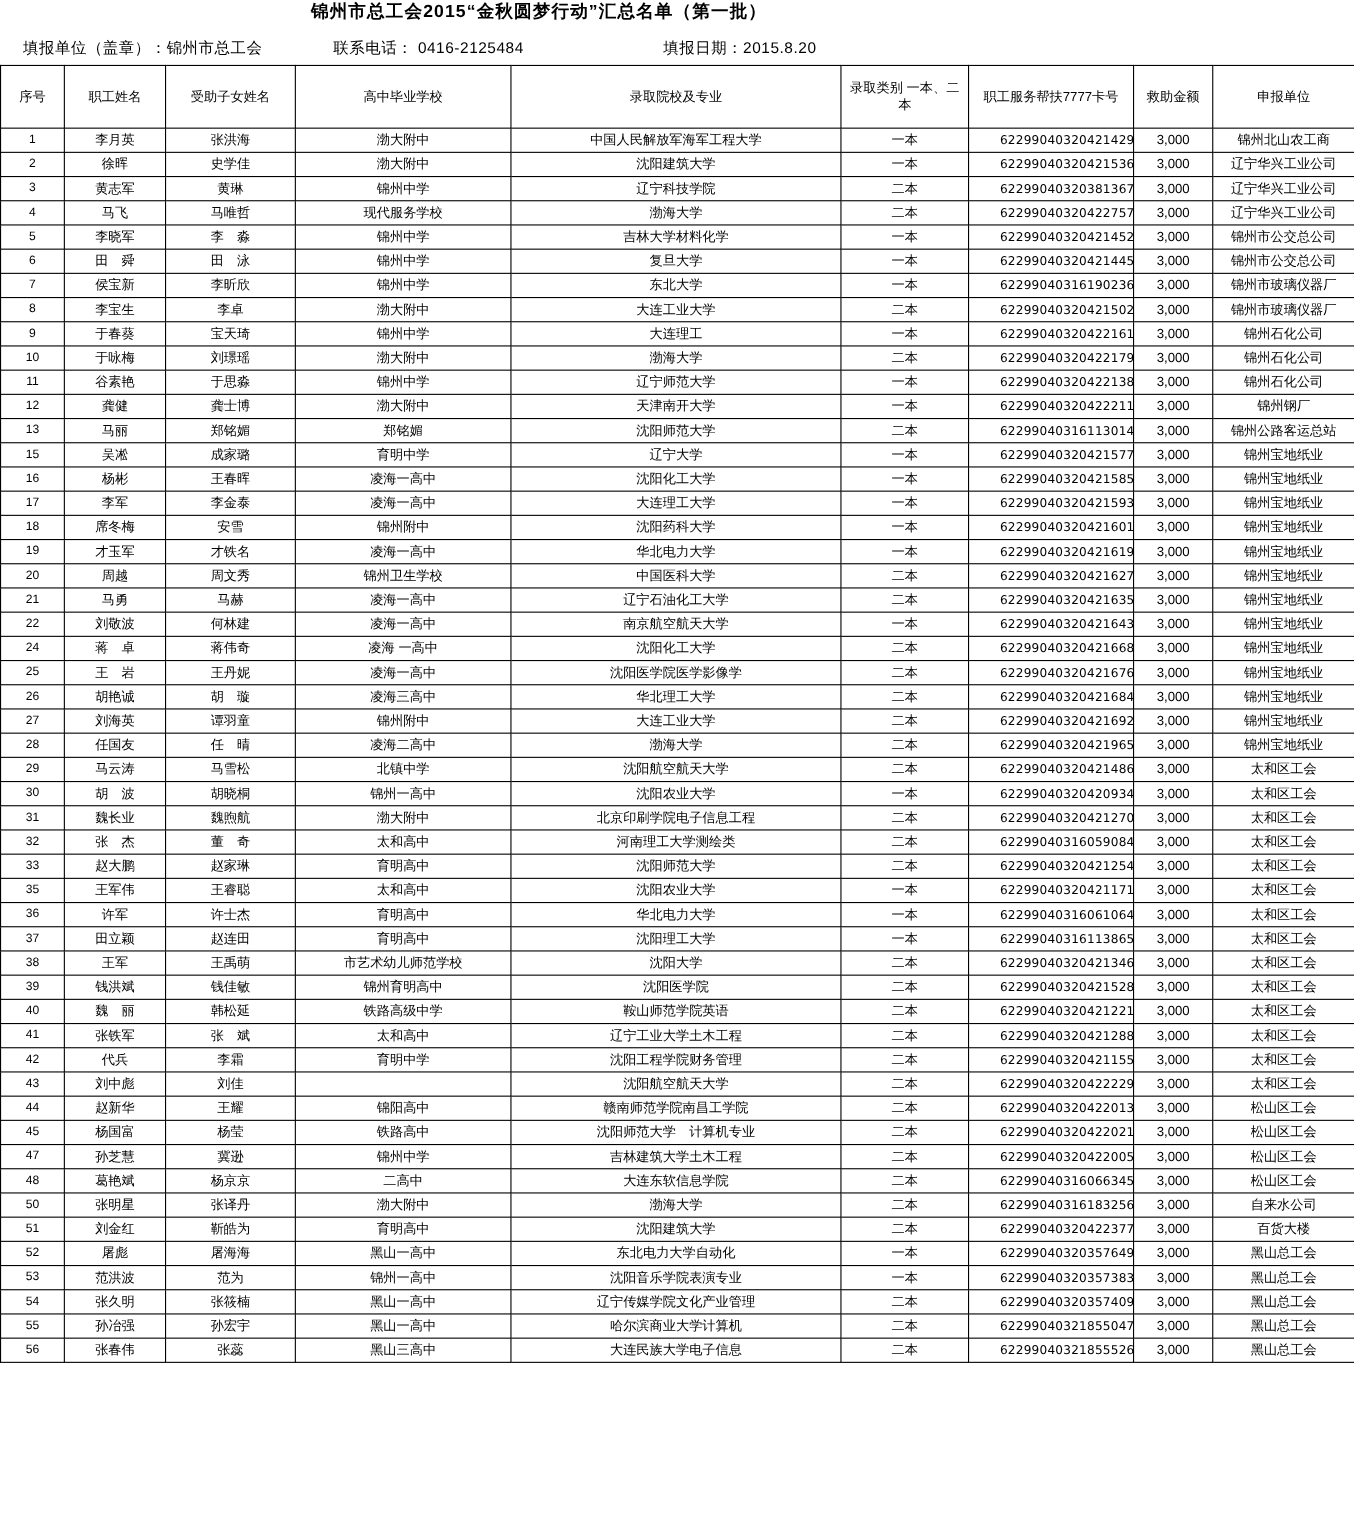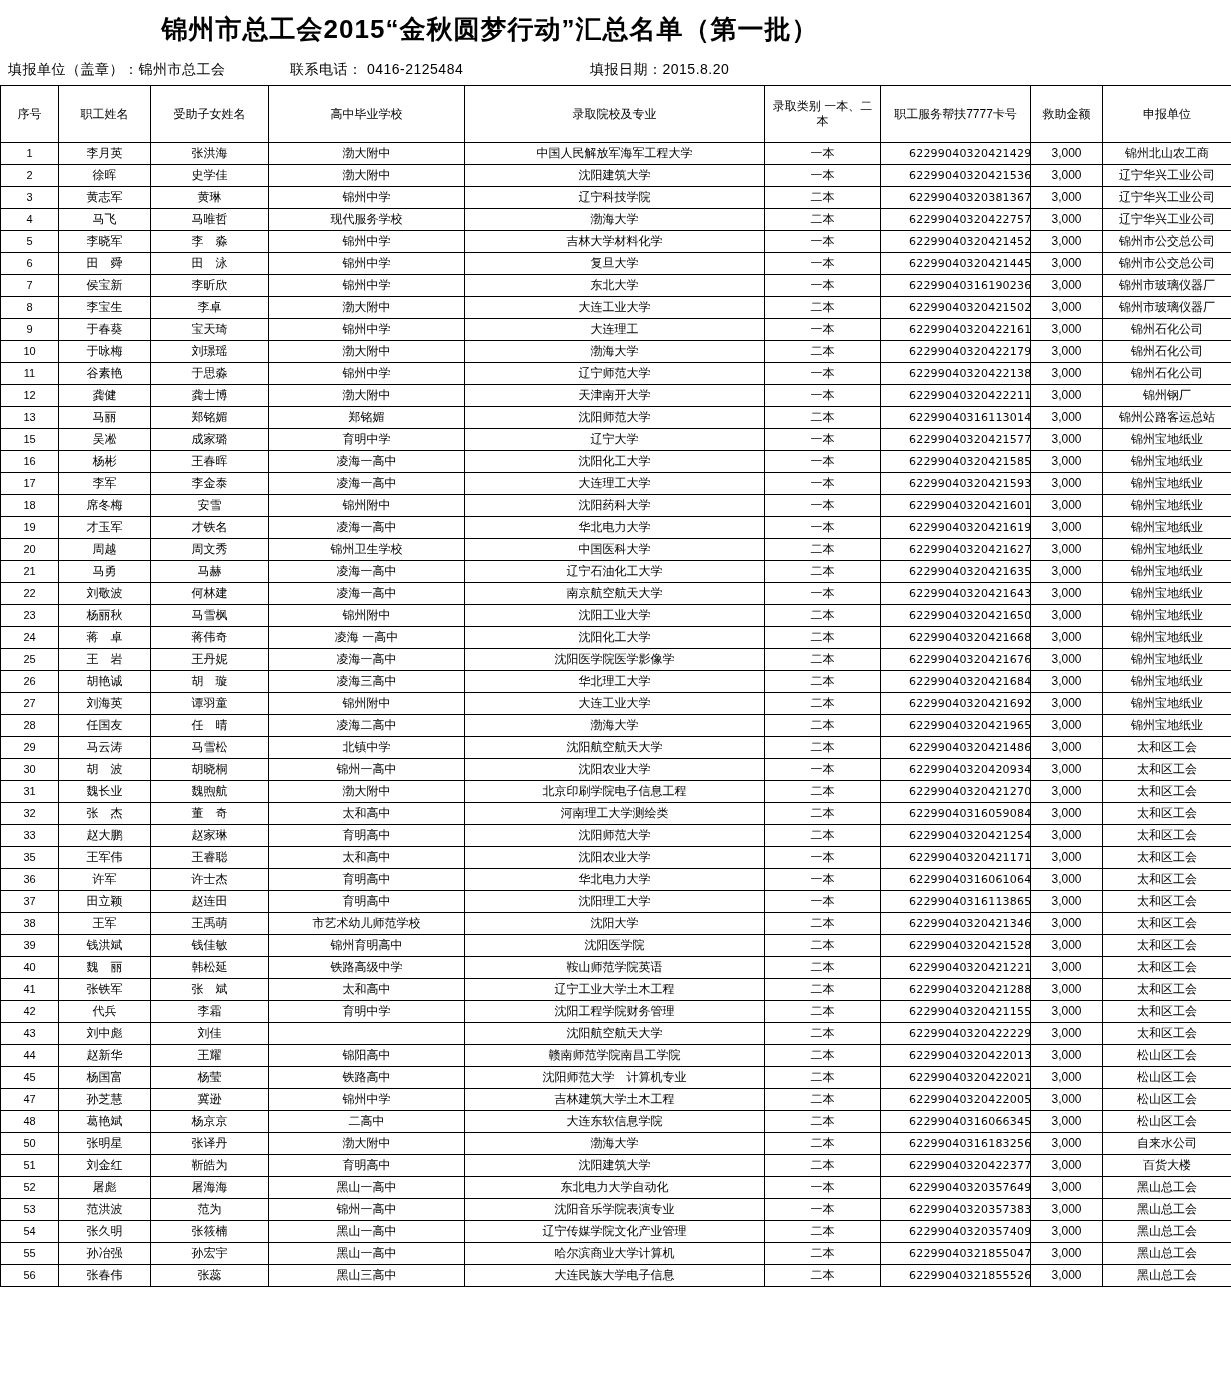--- a/index.html
+++ b/index.html
@@ -9,34 +9,35 @@
     color: #000000;
     font-family: "Liberation Sans", "DejaVu Sans", sans-serif;
   }
   .sheet {
     width: 1231px;
     background: #ffffff;
   }
   .title {
     width: 980px;
     margin: 0;
-    padding-top: 12px;
+    padding-top: 0;
     text-align: center;
-    font-size: 26px;
+    font-size: 16px;
     font-weight: bold;
     letter-spacing: 1px;
     font-family: "Liberation Sans", sans-serif;
   }
   .meta {
     display: flex;
     align-items: center;
     padding: 14px 0 6px 8px;
     font-size: 14px;
     font-weight: 500;
     letter-spacing: 0.5px;
+    margin-left: 13px;
   }
   .meta .m1 { width: 282px; }
   .meta .m2 { width: 300px; }
   .meta .m3 { flex: 1; }
   table {
     border-collapse: collapse;
     table-layout: fixed;
     width: 1231px;
     border-radius: 12px;
   }
@@ -317,31 +318,20 @@
           <td>刘敬波</td>
           <td>何林建</td>
           <td>凌海一高中</td>
           <td>南京航空航天大学</td>
           <td>一本</td>
           <td class="num">62299040320421643</td>
           <td>3,000</td>
           <td>锦州宝地纸业</td>
         </tr>
         <tr>
-          <td class="seq">23</td>
-          <td>杨丽秋</td>
-          <td>马雪枫</td>
-          <td>锦州附中</td>
-          <td>沈阳工业大学</td>
-          <td>二本</td>
-          <td class="num">62299040320421650</td>
-          <td>3,000</td>
-          <td>锦州宝地纸业</td>
-        </tr>
-        <tr>
           <td class="seq">24</td>
           <td>蒋　卓</td>
           <td>蒋伟奇</td>
           <td>凌海 一高中</td>
           <td>沈阳化工大学</td>
           <td>二本</td>
           <td class="num">62299040320421668</td>
           <td>3,000</td>
           <td>锦州宝地纸业</td>
         </tr>

